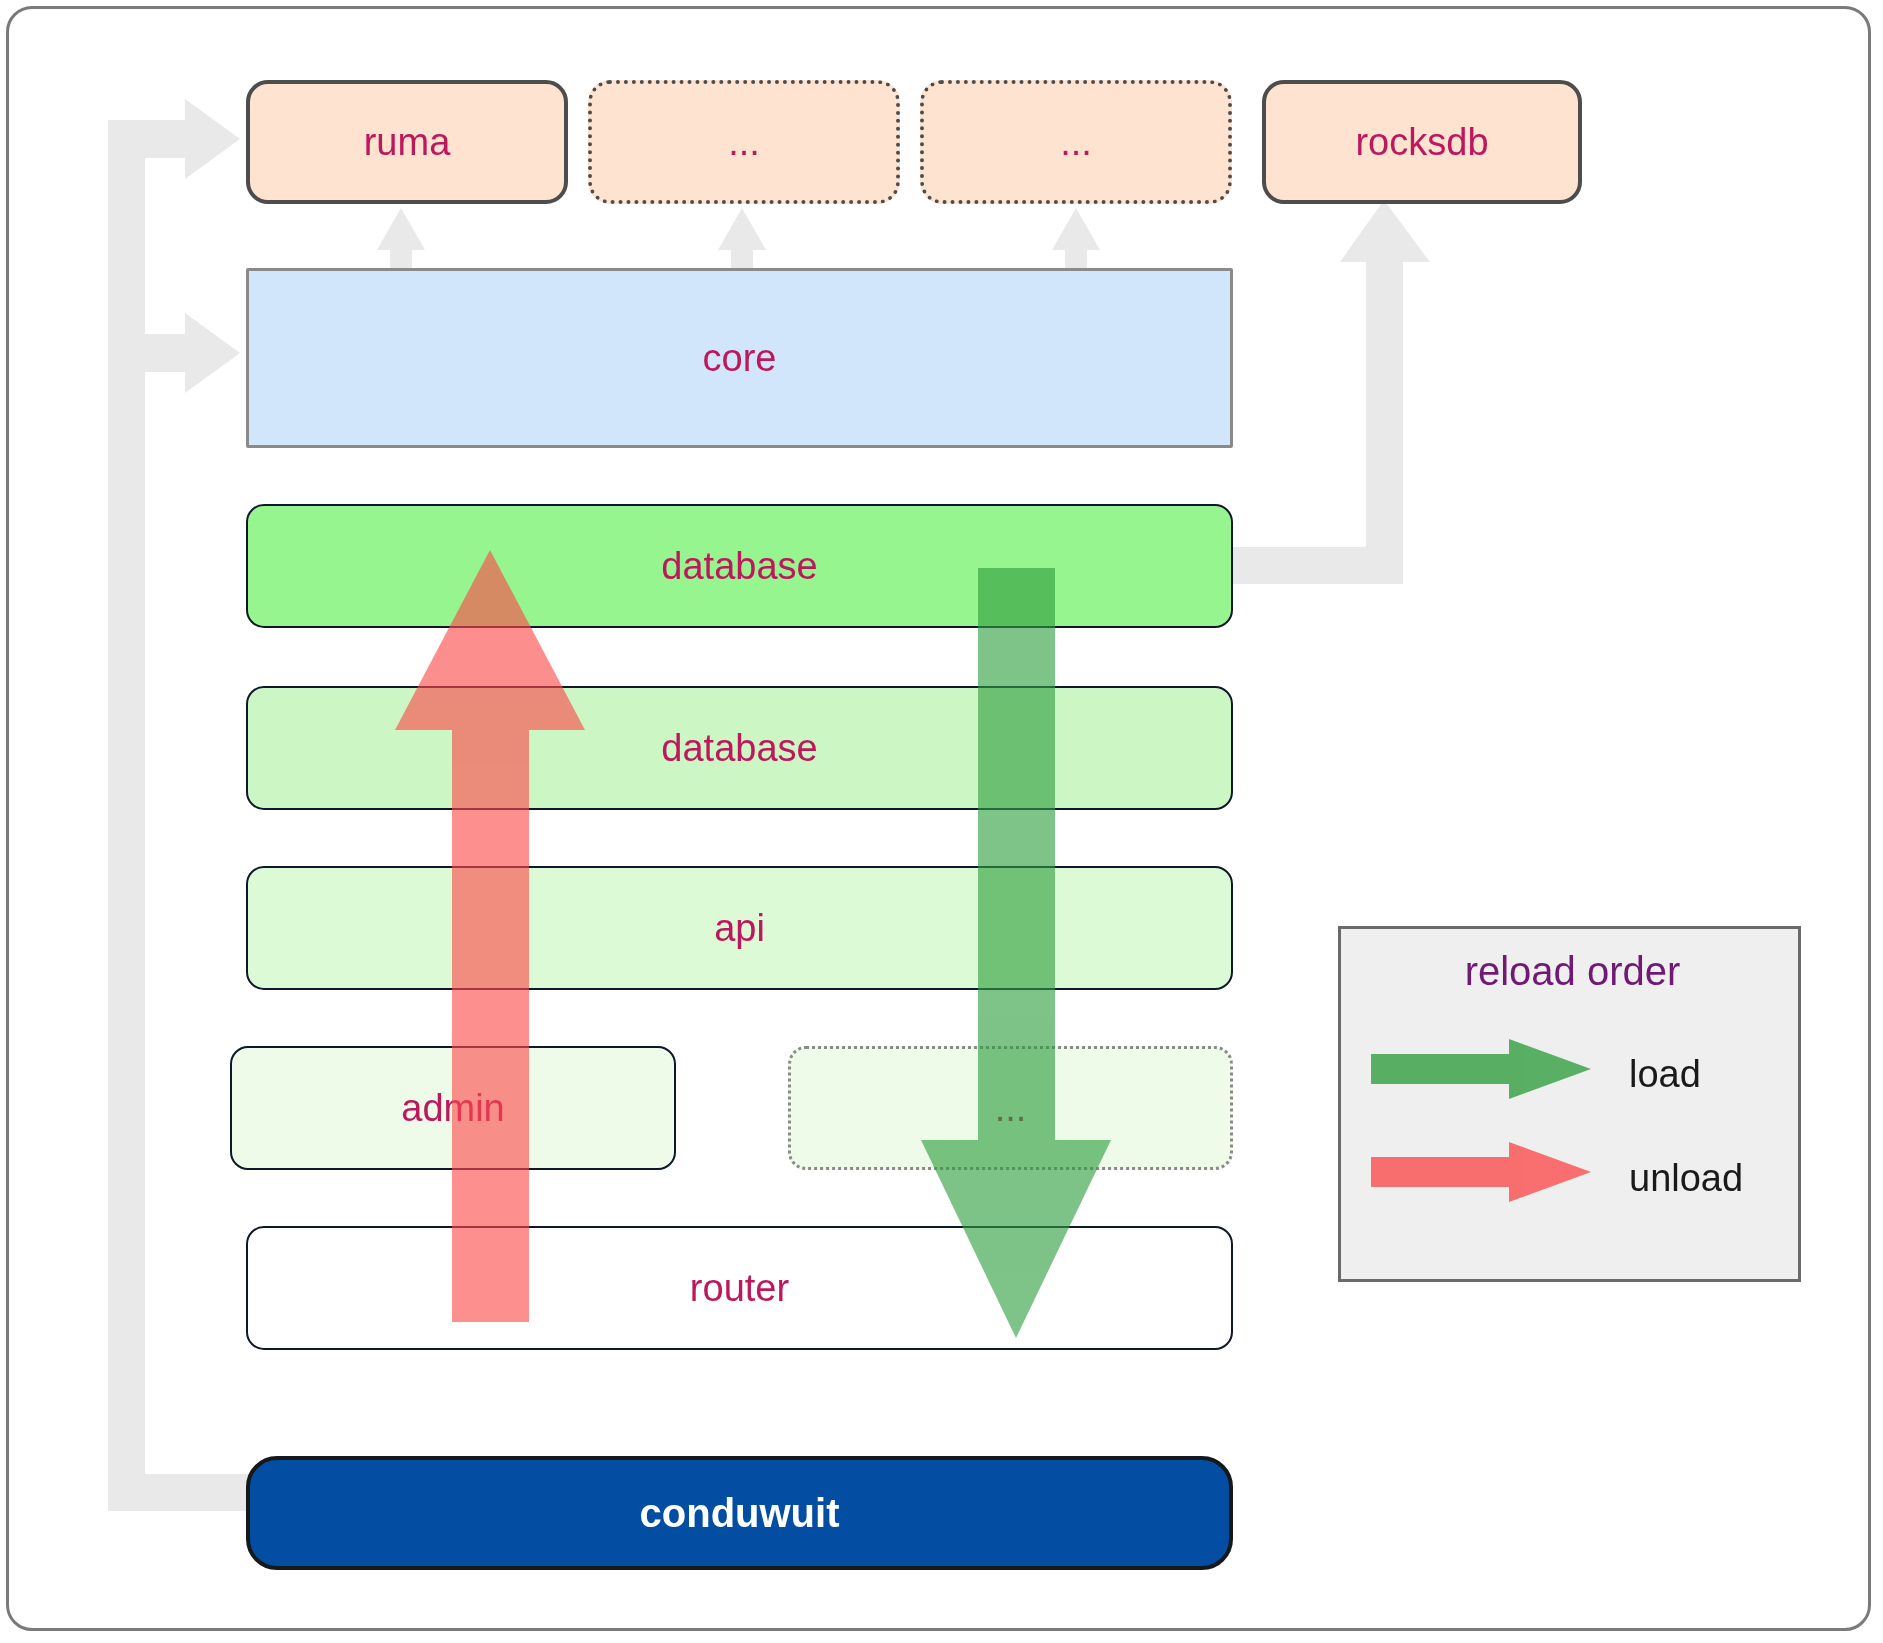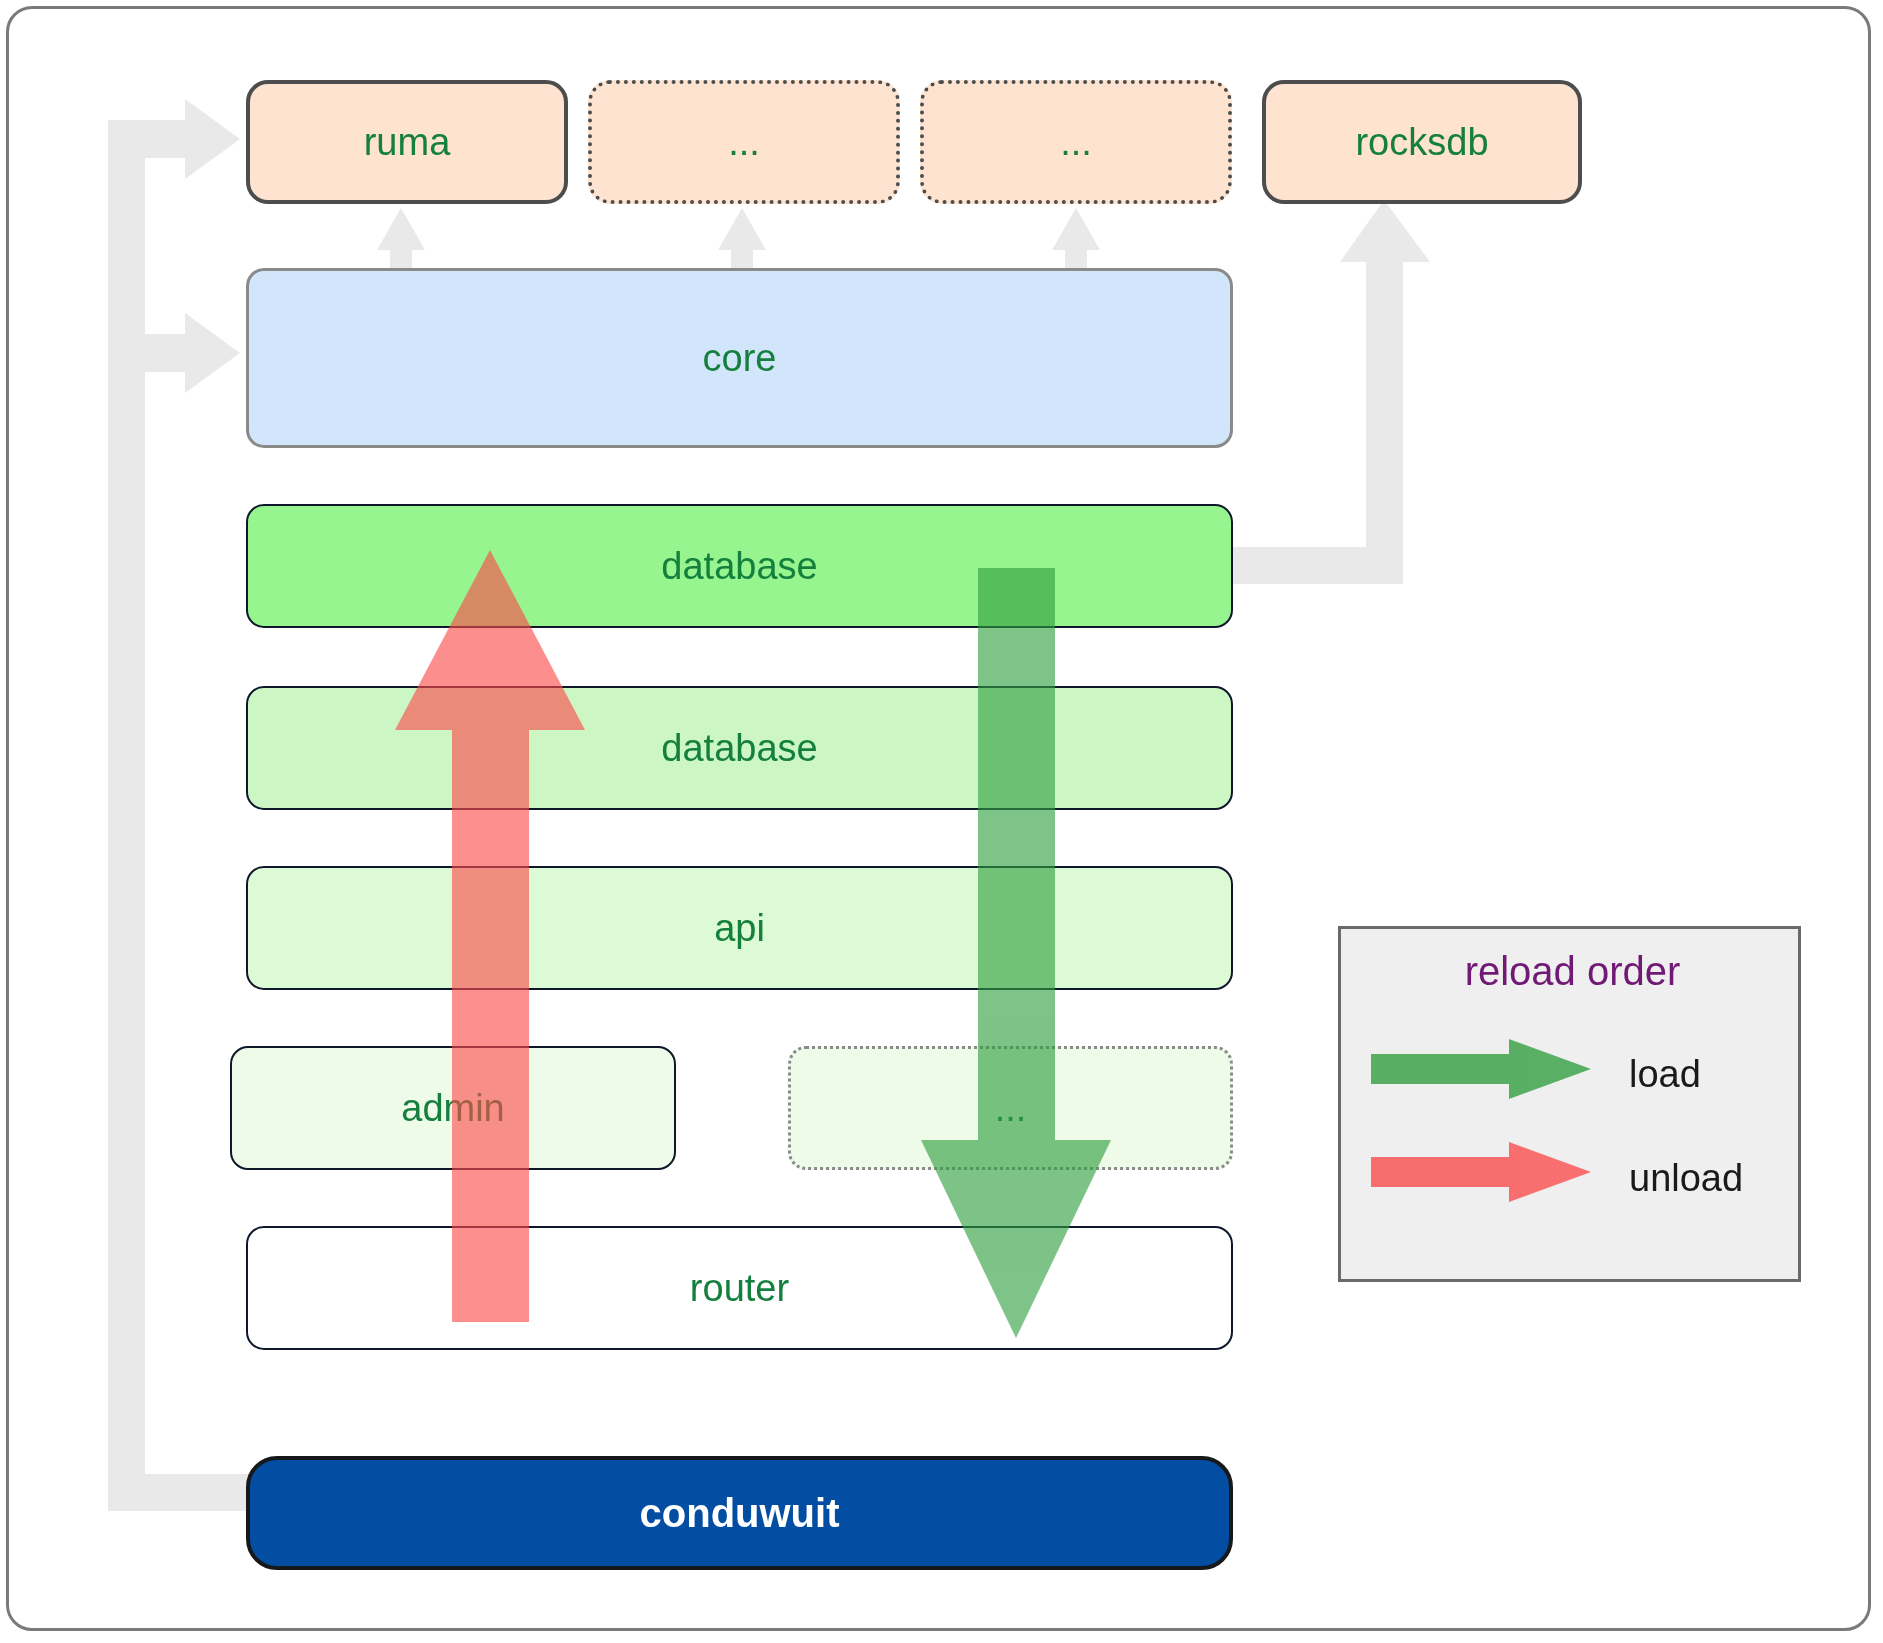--- a/index.html
+++ b/index.html
@@ -43,38 +43,38 @@
   .svg-above { z-index: 40; }
 
   
   .box {
     position: absolute;
     box-sizing: border-box;
     display: flex;
     align-items: center;
     justify-content: center;
     border-radius: 16px;
-    color: #15803d;
+    color: #be185d;
     font-size: 38px;
     z-index: 10;
   }
   .box-dep {
     background: #fde3d0;
     border: 4px solid #4d4d4d;
     border-radius: 22px;
   }
   .box-dep-dotted {
     background: #fde3d0;
     border: 4px dotted #4d4d4d;
     border-radius: 22px;
   }
   .box-core {
     background: #d2e6fb;
     border: 3px solid #8a8a8a;
-    border-radius: 18px;
+    border-radius: 2px;
   }
   .box-layer {
     border: 2px solid #0f172a;
     border-radius: 18px;
   }
   .box-layer-dotted {
     border: 3px dotted #8a8a8a;
     border-radius: 18px;
   }
   .box-root {

